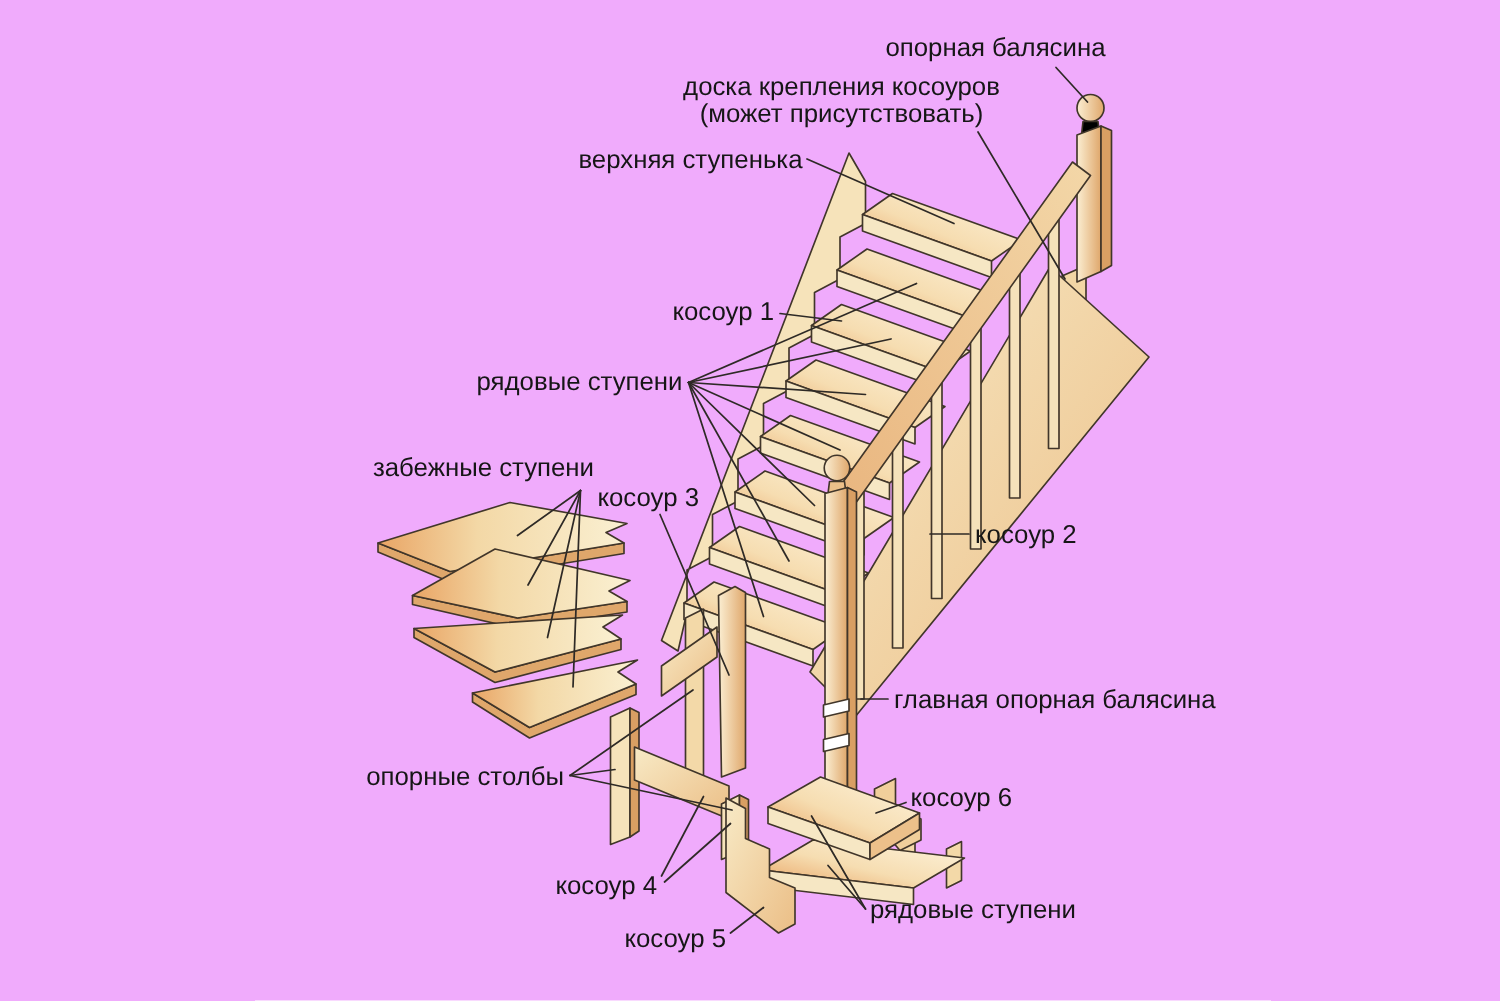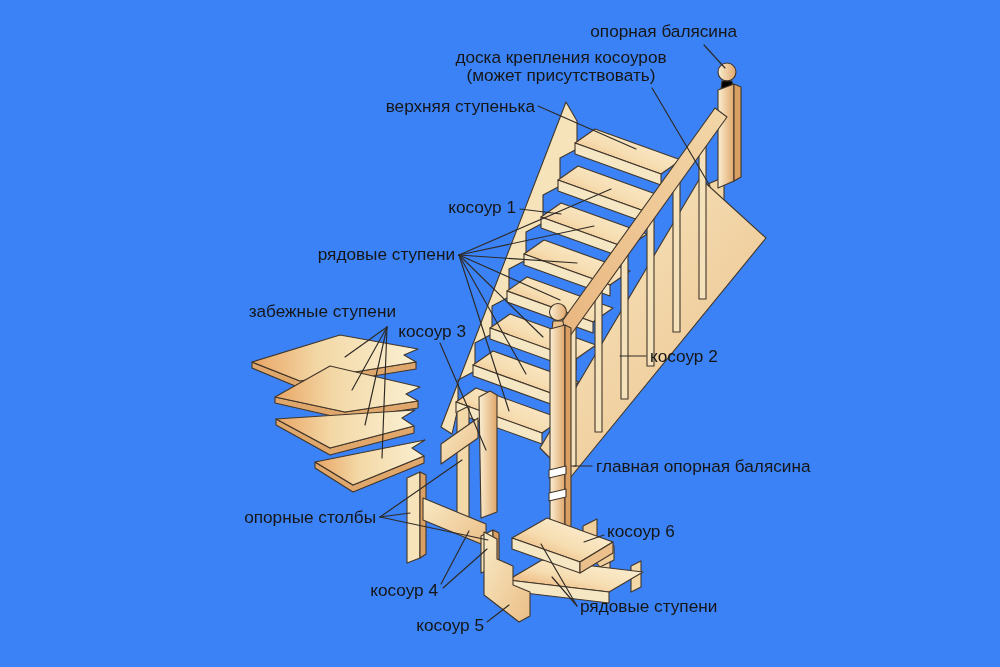--- a/index.html
+++ b/index.html
@@ -1,16 +1,16 @@
 <!DOCTYPE html>
 <html><head>
 <meta charset="utf-8">
 <style>
   html,body{margin:0;padding:0;background:#ffffff;}
-  .stage{position:relative;width:1000px;height:667px;background:#3b82f6;overflow:hidden;
+  .stage{position:relative;width:1000px;height:667px;background:#f0abfc;overflow:hidden;
          font-family:"Liberation Sans", sans-serif;}
   svg{display:block;}
   text{font-family:"Liberation Sans", sans-serif;font-size:17.2px;fill:#161616;}
   .part{stroke:#41362a;stroke-width:1.1;stroke-linejoin:round;}
   .leader{stroke:#2e2a26;stroke-width:1.15;fill:none;stroke-linecap:round;}
   .notch{fill:#ffffff;}
 </style>
 </head>
 <body>
 

